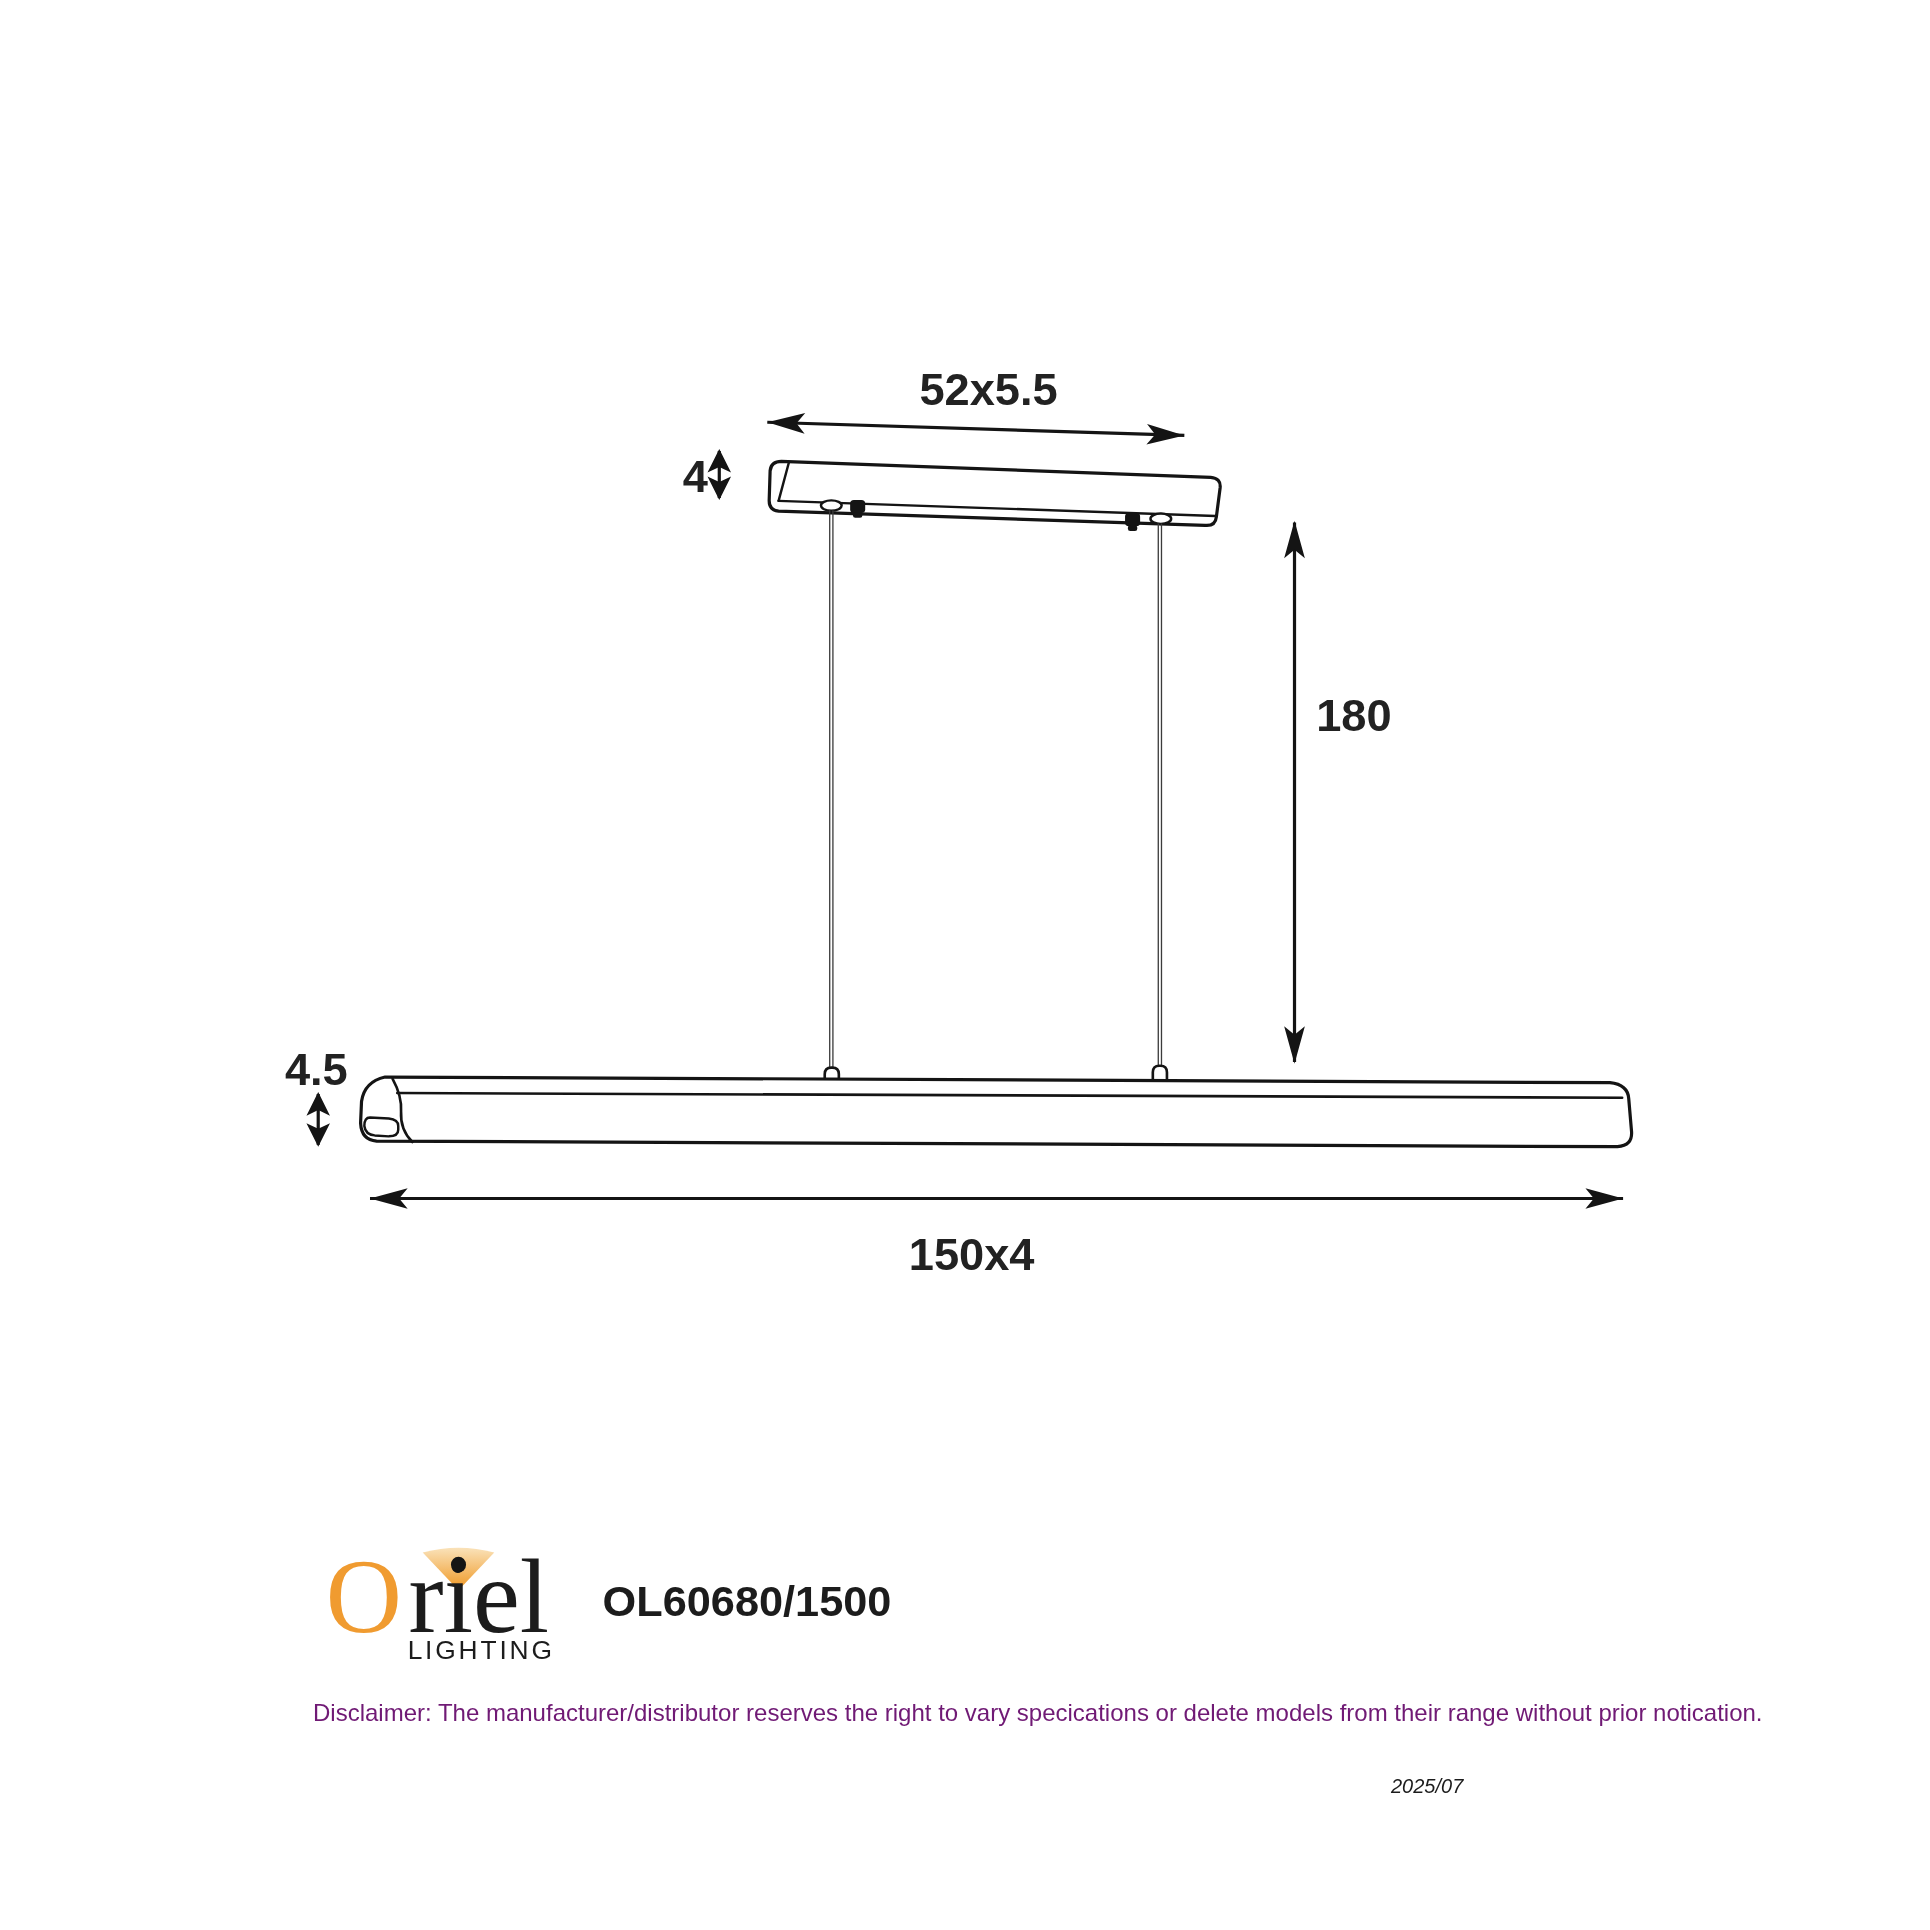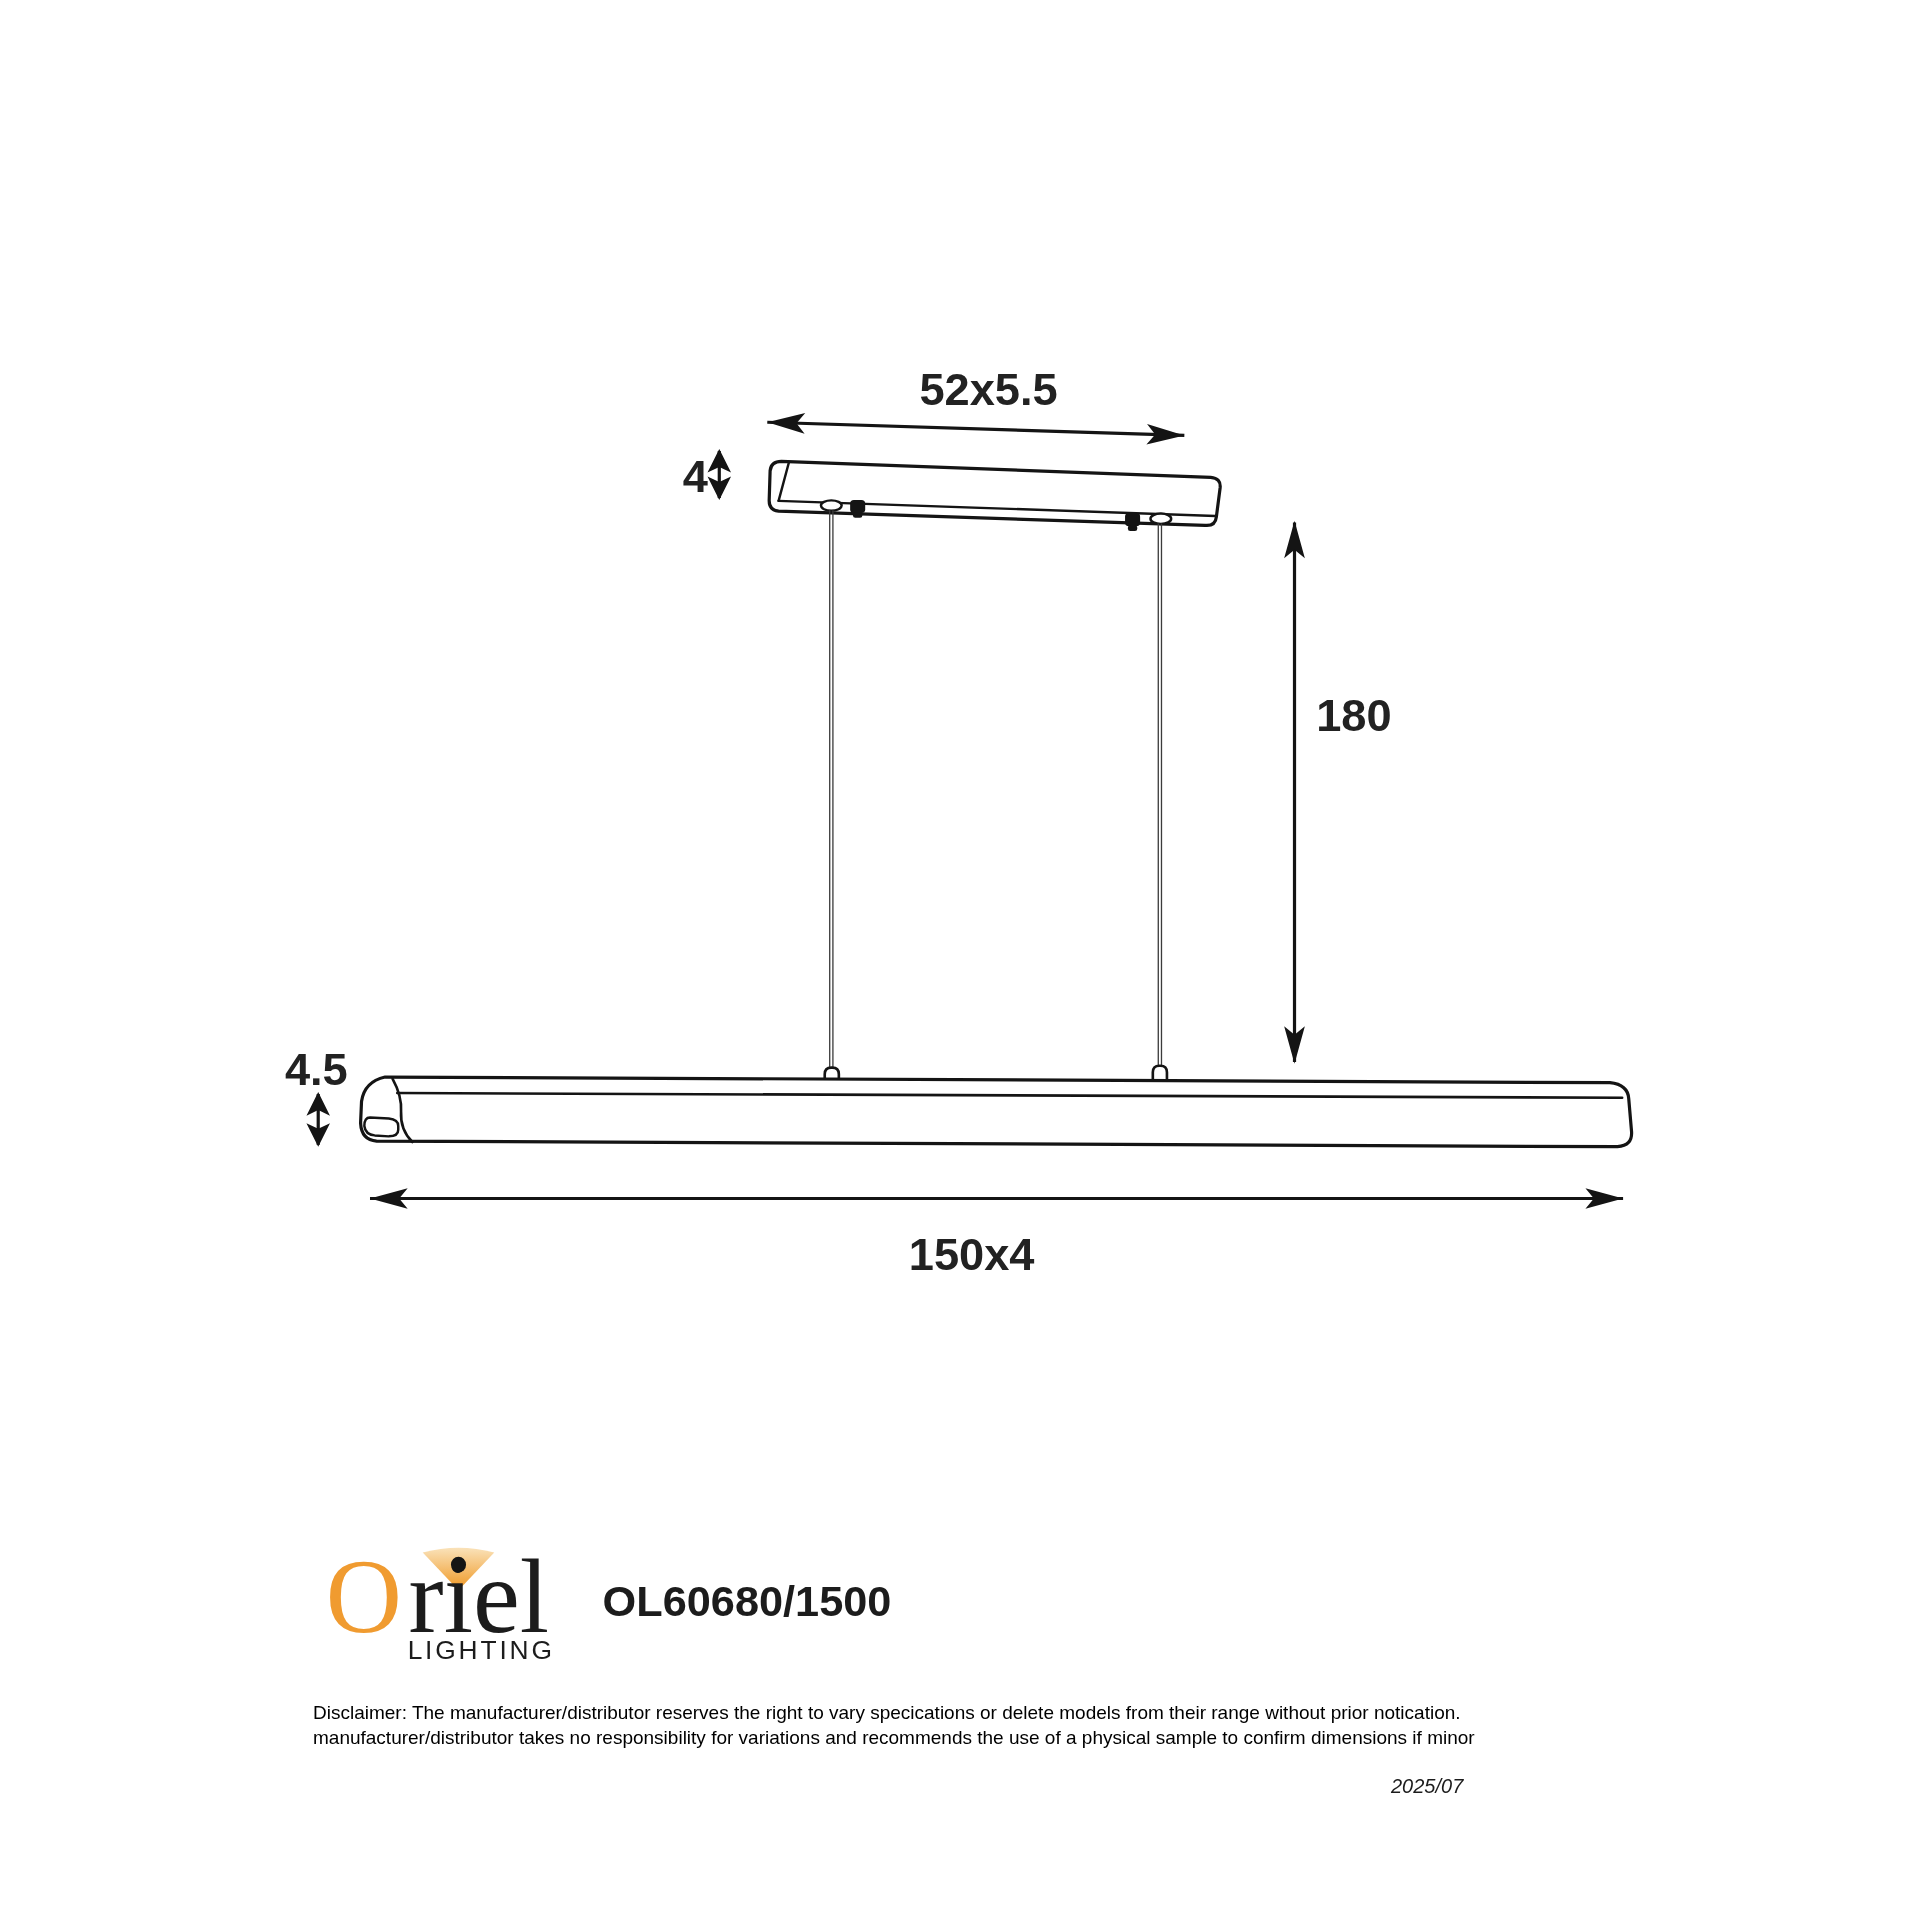--- a/index.html
+++ b/index.html
@@ -21,21 +21,21 @@
   .logo-tagline{
     font-family:"Liberation Sans",sans-serif;
     font-size:28px;letter-spacing:3px;fill:#1c1c1c;
   }
   .product-code-text{
     font-family:"Liberation Sans",sans-serif;
     font-weight:bold;font-size:46px;fill:#1c1c1c;
   }
   .disclaimer{
     position:absolute;left:313px;top:1700px;width:1281px;
-    font-size:19px;line-height:25px;color:#000000;
+    font-size:24px;line-height:25px;color:#701a75;
   }
   .disclaimer div{white-space:nowrap;}
   .doc-date{
     position:absolute;left:1391px;top:1774px;
     font-size:20px;line-height:25px;color:#1c1c1c;font-style:italic;
   }
 </style>
 </head>
 <body>
 
@@ -114,18 +114,17 @@
       <text class="logo-oriel" x="434" y="1733" fill="#1c1c1c">riel</text>
       <ellipse cx="487" cy="1662" rx="8" ry="8.5" fill="#141414"></ellipse>
       <text class="logo-tagline" x="433" y="1762">LIGHTING</text>
     </g>
 
     <text class="product-code-text" x="640" y="1716">OL60680/1500</text>
   </svg>
 
   <div class="disclaimer">
     <div>Disclaimer: The manufacturer/distributor reserves the right to vary specications or delete models from their range without prior notication.</div>
-    <div>manufacturer/distributor takes no responsibility for variations and recommends the use of a physical sample to confirm dimensions if minor</div>
   </div>
   <div class="doc-date">2025/07</div>
 
 </div>
 
 
 </body></html>

